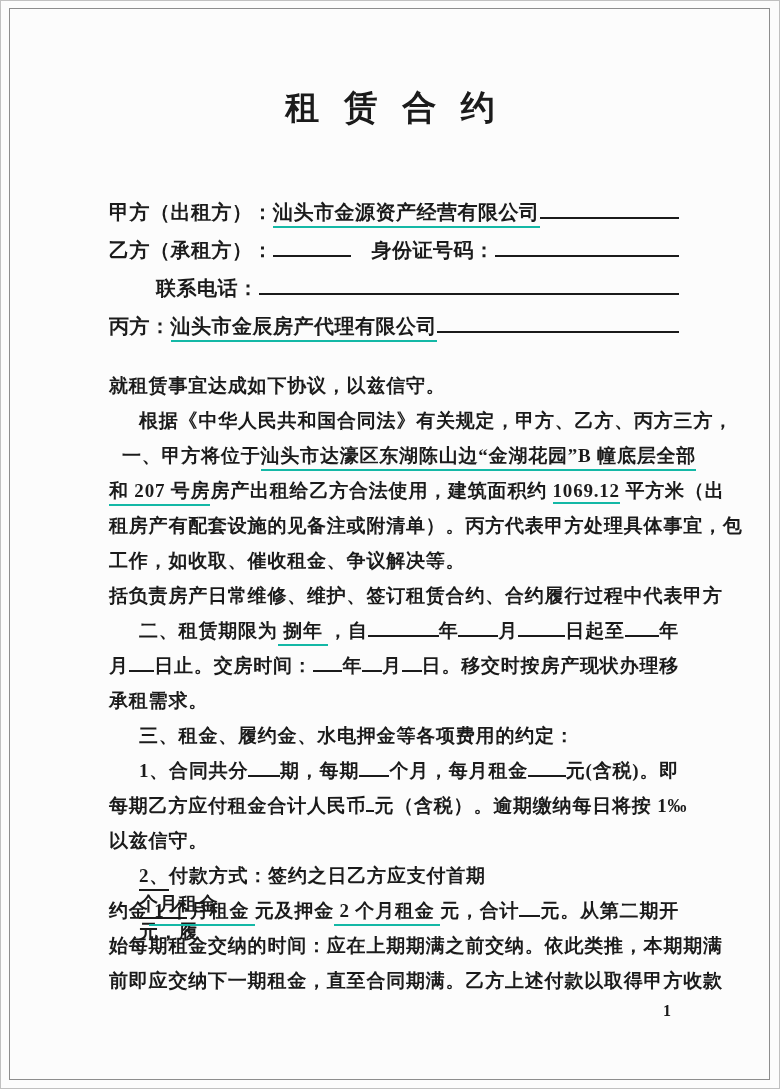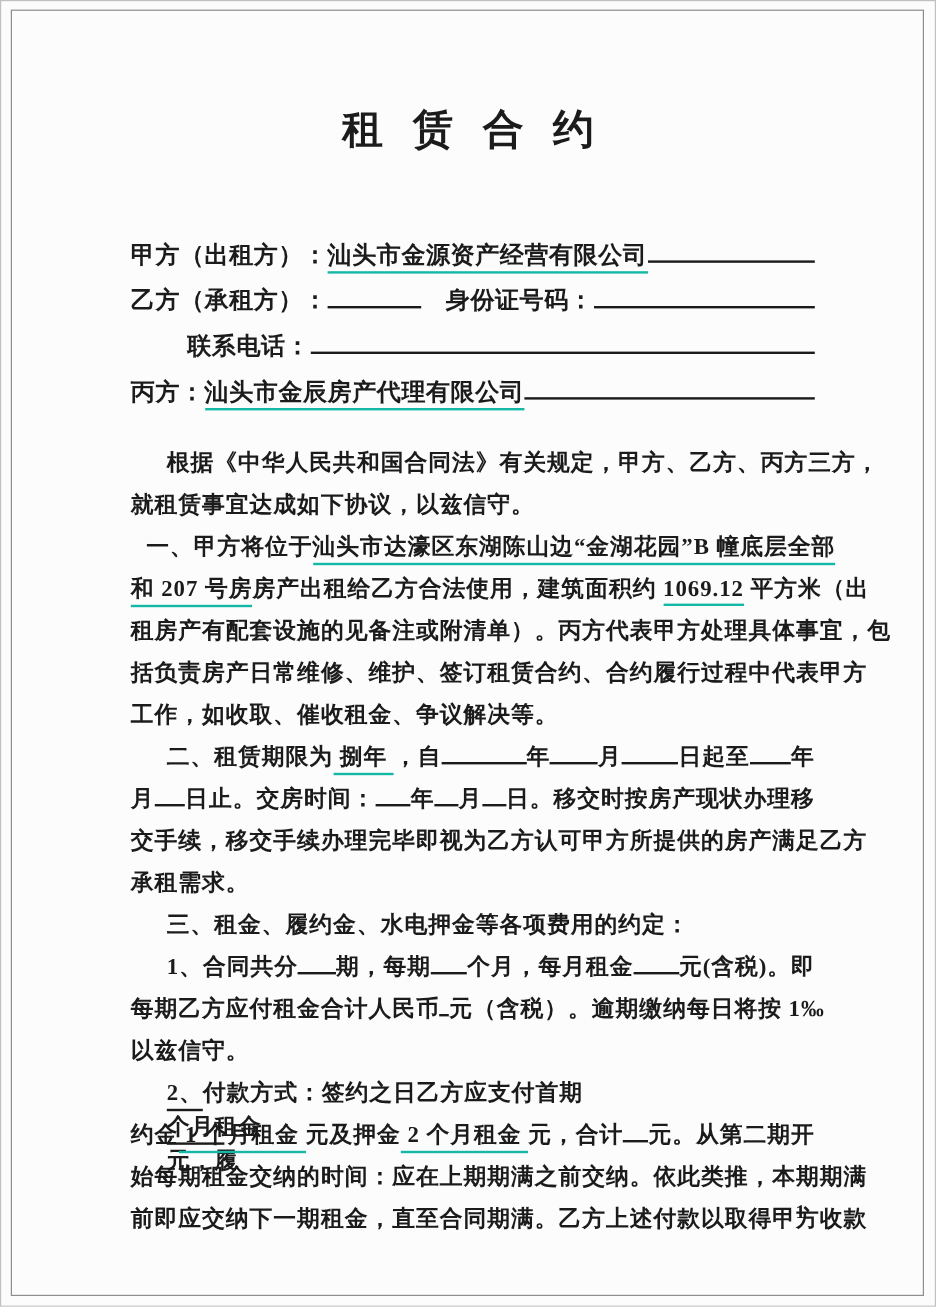--- a/index.html
+++ b/index.html
@@ -75,44 +75,44 @@
         <span class="blank grow"></span>
       </div>
       <div class="line">
         <span class="seg">丙方：</span>
         <span class="seg fill">汕头市金辰房产代理有限公司</span>
         <span class="blank grow"></span>
       </div>
     </div>
 
   <div class="body-text" id="bodytext">
+      <div class="line">
+        <span class="seg">就租赁事宜达成如下协议，以兹信守。</span>
+      </div>
       <div class="line" style="padding-left: 30px;">
         <span class="seg">根据《中华人民共和国合同法》有关规定，甲方、乙方、丙方三方，</span>
-      </div>
-      <div class="line">
-        <span class="seg">就租赁事宜达成如下协议，以兹信守。</span>
       </div>
       <div class="line" style="padding-left: 30px; justify-content: center;">
         <span class="seg">一、甲方将位于</span>
         <span class="seg fill">汕头市达濠区东湖陈山边“金湖花园”B 幢底层全部</span>
       </div>
       <div class="line">
         <span class="seg fill">和 207 号房</span>
         <span class="seg">房产出租给乙方合法使用，建筑面积约 </span>
         <span class="seg fill">1069.12</span>
         <span class="seg"> 平方米（出</span>
       </div>
       <div class="line">
         <span class="seg">租房产有配套设施的见备注或附清单）。丙方代表甲方处理具体事宜，包</span>
       </div>
       <div class="line">
-        <span class="seg">括负责房产日常维修、维护、签订租赁合约、合约履行过程中代表甲方</span>
+        <span class="seg">工作，如收取、催收租金、争议解决等。</span>
       </div>
       <div class="line">
-        <span class="seg">工作，如收取、催收租金、争议解决等。</span>
+        <span class="seg">括负责房产日常维修、维护、签订租赁合约、合约履行过程中代表甲方</span>
       </div>
       <div class="line" style="padding-left: 30px;">
         <span class="seg">二、租赁期限为</span>
         <span class="seg fill"> 捌年 </span>
         <span class="seg">，自</span>
         <span class="blank" style="width: 78px;"></span>
         <span class="seg">年</span>
         <span class="blank" style="width: 44px;"></span>
         <span class="seg">月</span>
         <span class="blank" style="width: 52px;"></span>
@@ -123,23 +123,20 @@
       <div class="line">
         <span class="seg">月</span>
         <span class="blank" style="width: 36px;"></span>
         <span class="seg">日止。交房时间：</span>
         <span class="blank" style="width: 42px;"></span>
         <span class="seg">年</span>
         <span class="blank" style="width: 28px;"></span>
         <span class="seg">月</span>
         <span class="blank" style="width: 28px;"></span>
         <span class="seg">日。移交时按房产现状办理移</span>
-      </div>
-      <div class="line">
-        <span class="seg">交手续，移交手续办理完毕即视为乙方认可甲方所提供的房产满足乙方</span>
       </div>
       <div class="line">
         <span class="seg">承租需求。</span>
       </div>
       <div class="line" style="padding-left: 30px;">
         <span class="seg">三、租金、履约金、水电押金等各项费用的约定：</span>
       </div>
       <div class="line" style="padding-left: 30px; justify-content: flex-end;">
         <span class="seg">1、合同共分</span>
         <span class="blank" style="width: 42px;"></span>

